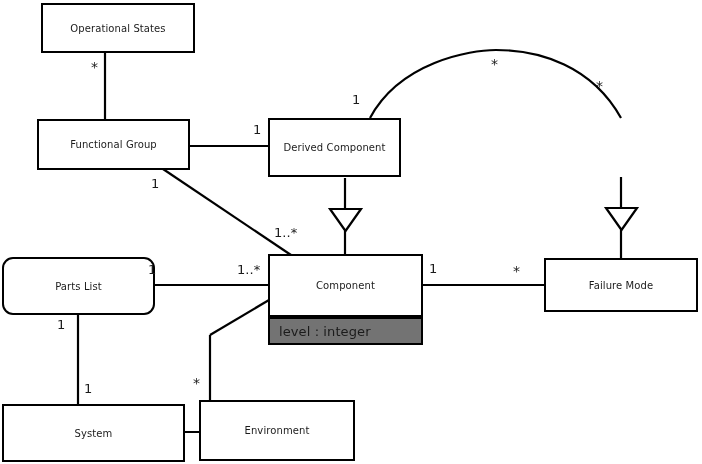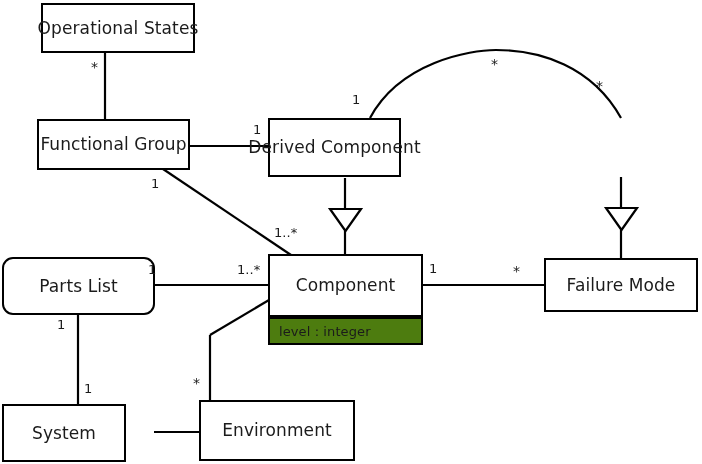--- a/index.html
+++ b/index.html
@@ -31,32 +31,32 @@
   }
   .uml-name-compartment {
     display: flex;
     align-items: center;
     justify-content: center;
     width: 100%;
     height: 100%;
     box-sizing: border-box;
   }
   .uml-name-text {
-    font-size: 17px;
+    font-size: 10px;
     color: #1b1b1b;
     line-height: 1.1;
     white-space: nowrap;
     letter-spacing: 0.1px;
   }
   .uml-attr-box {
     position: absolute;
     box-sizing: border-box;
     border: 2px solid #000000;
     border-top: 2px solid #000000;
-    background: #4d7c0f;
+    background: #737373;
     display: flex;
     align-items: center;
     z-index: 3;
   }
   .uml-attr-text {
     font-size: 13px;
     color: #1b1b1b;
     white-space: nowrap;
     padding-left: 9px;
     letter-spacing: 0.1px;
@@ -145,21 +145,21 @@
   <div class="uml-attr-box" style="left:268px; top:317px; width:155px; height:28px;">
     <span class="uml-attr-text">level : integer</span>
   </div>
 
   <div class="uml-class" style="left:544px; top:258px; width:154px; height:54px;">
     <div class="uml-name-compartment">
       <span class="uml-name-text">Failure Mode</span>
     </div>
   </div>
 
-  <div class="uml-class" style="left:2px; top:404px; width:124px; height:58px;">
+  <div class="uml-class" style="left:2px; top:404px; width:183px; height:58px;">
     <div class="uml-name-compartment">
       <span class="uml-name-text">System</span>
     </div>
   </div>
 
   <div class="uml-class" style="left:199px; top:400px; width:156px; height:61px;">
     <div class="uml-name-compartment">
       <span class="uml-name-text">Environment</span>
     </div>
   </div>

